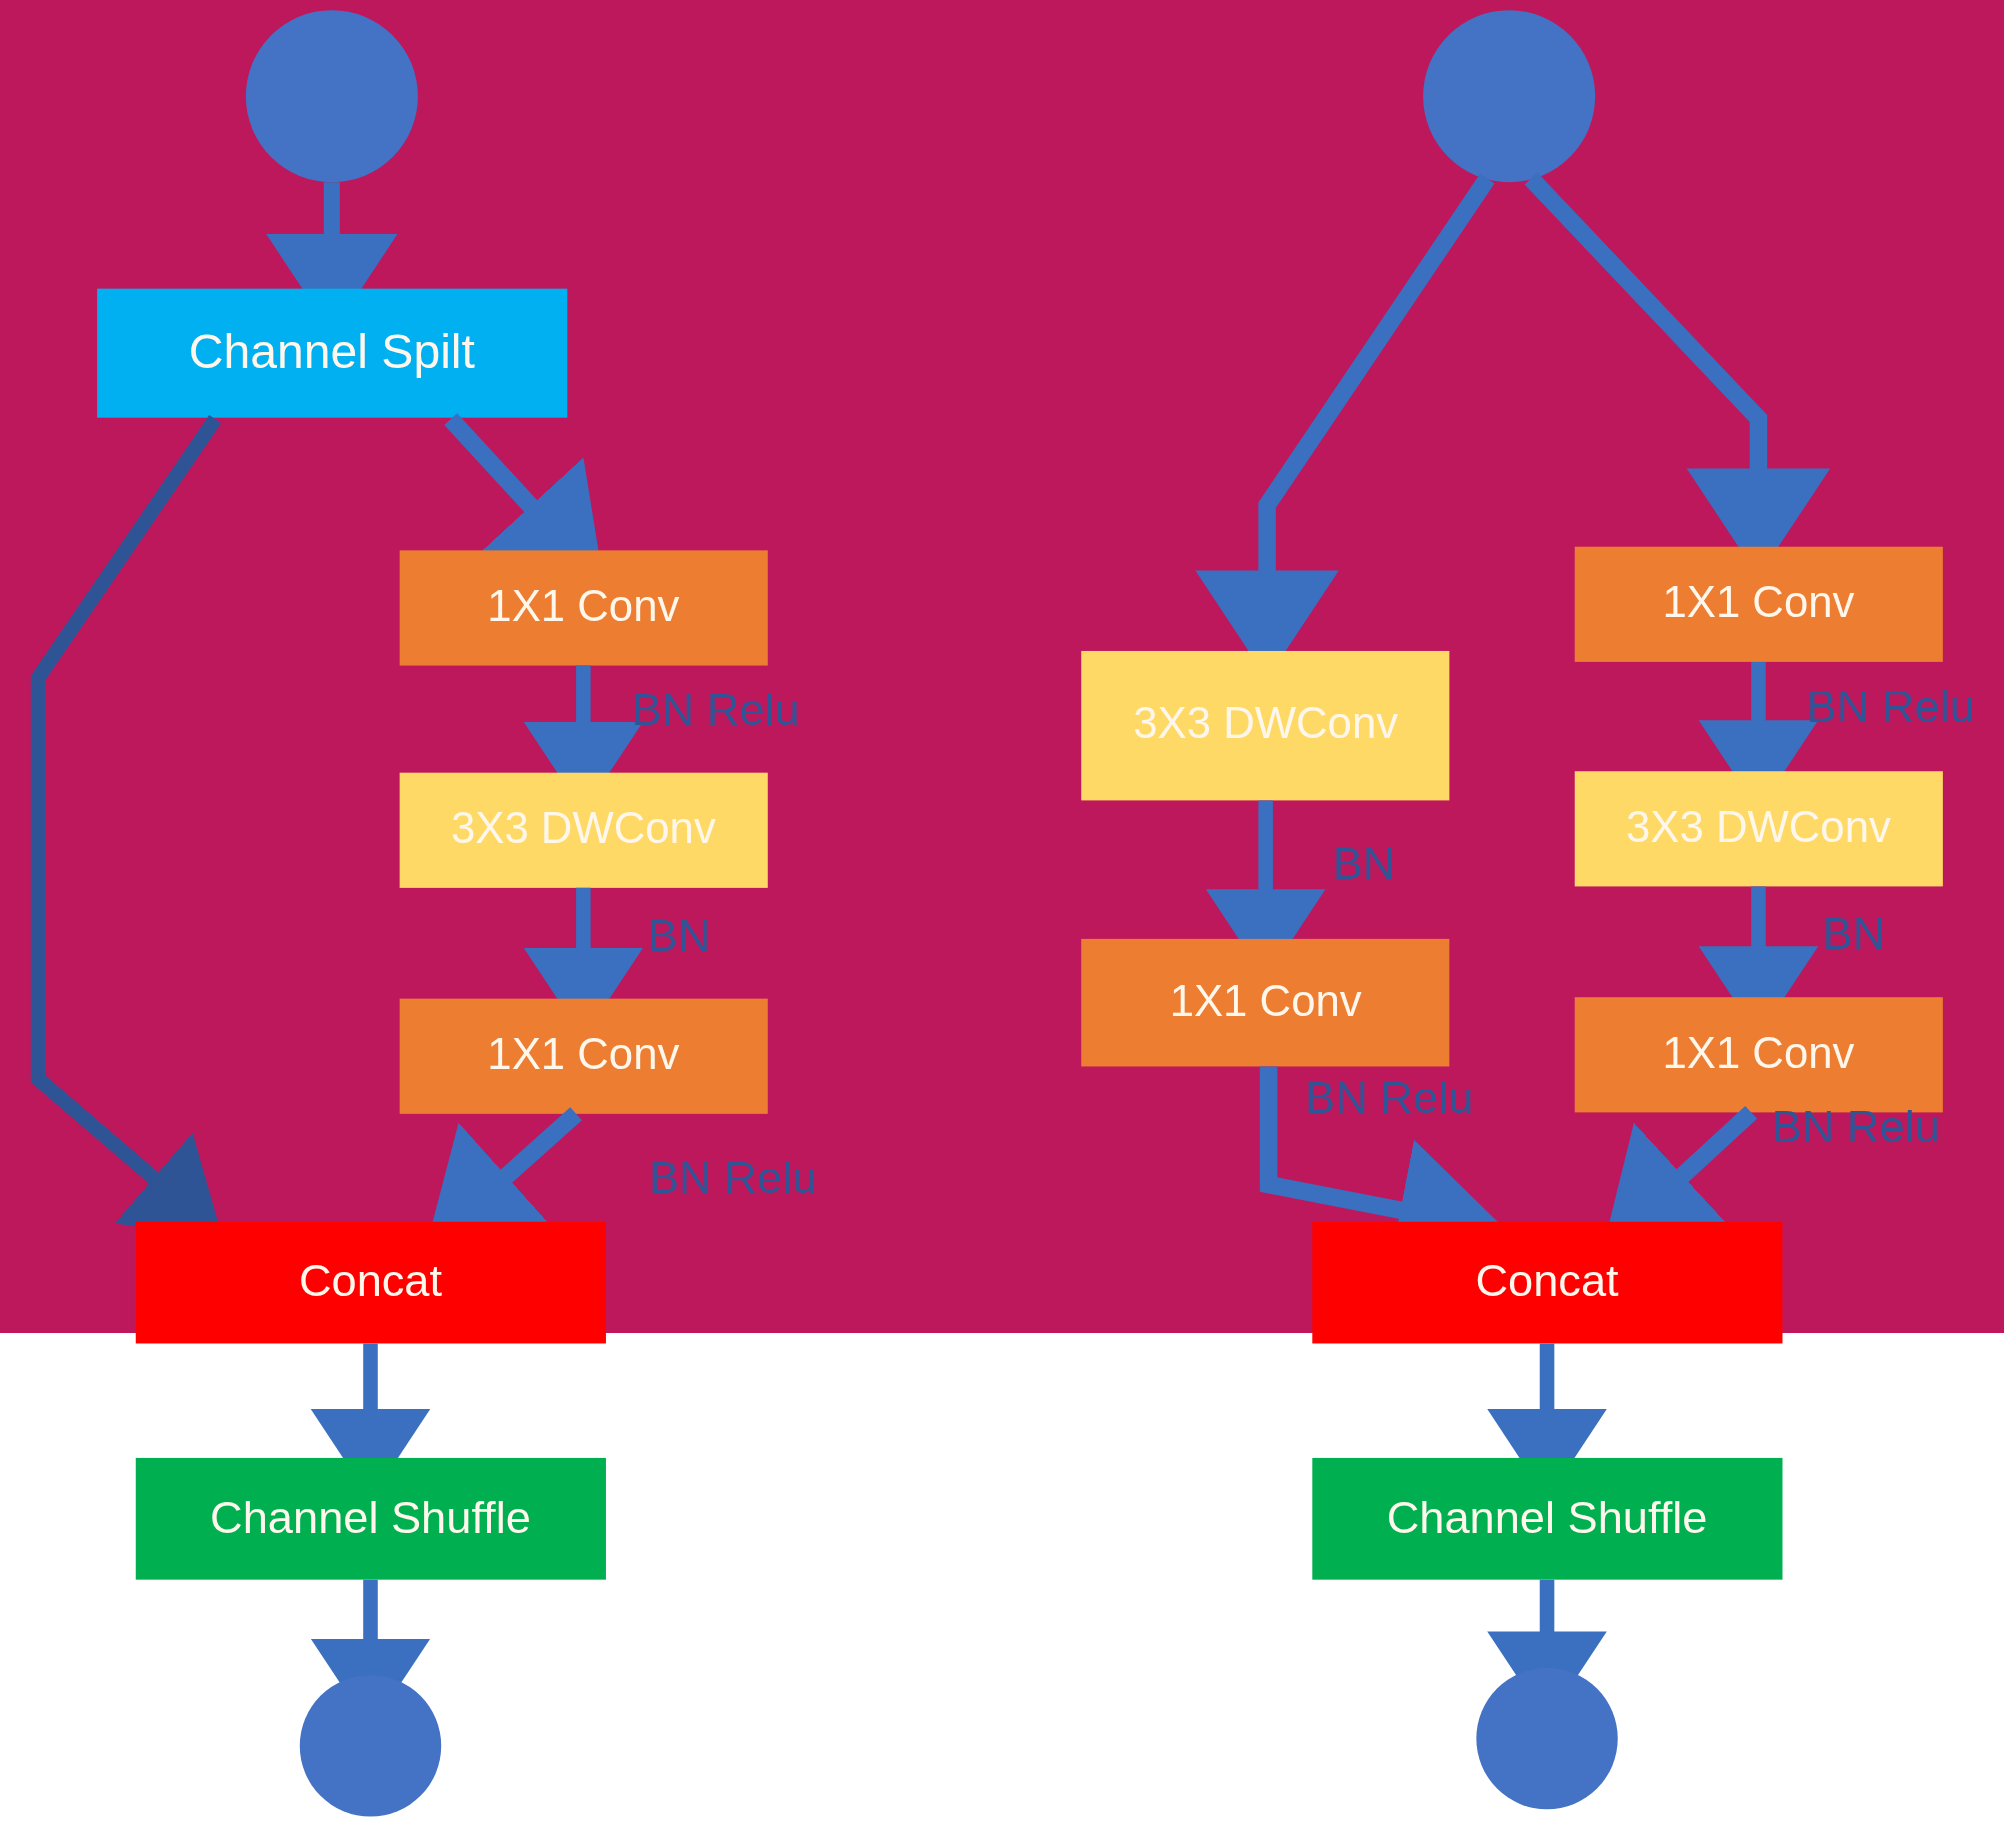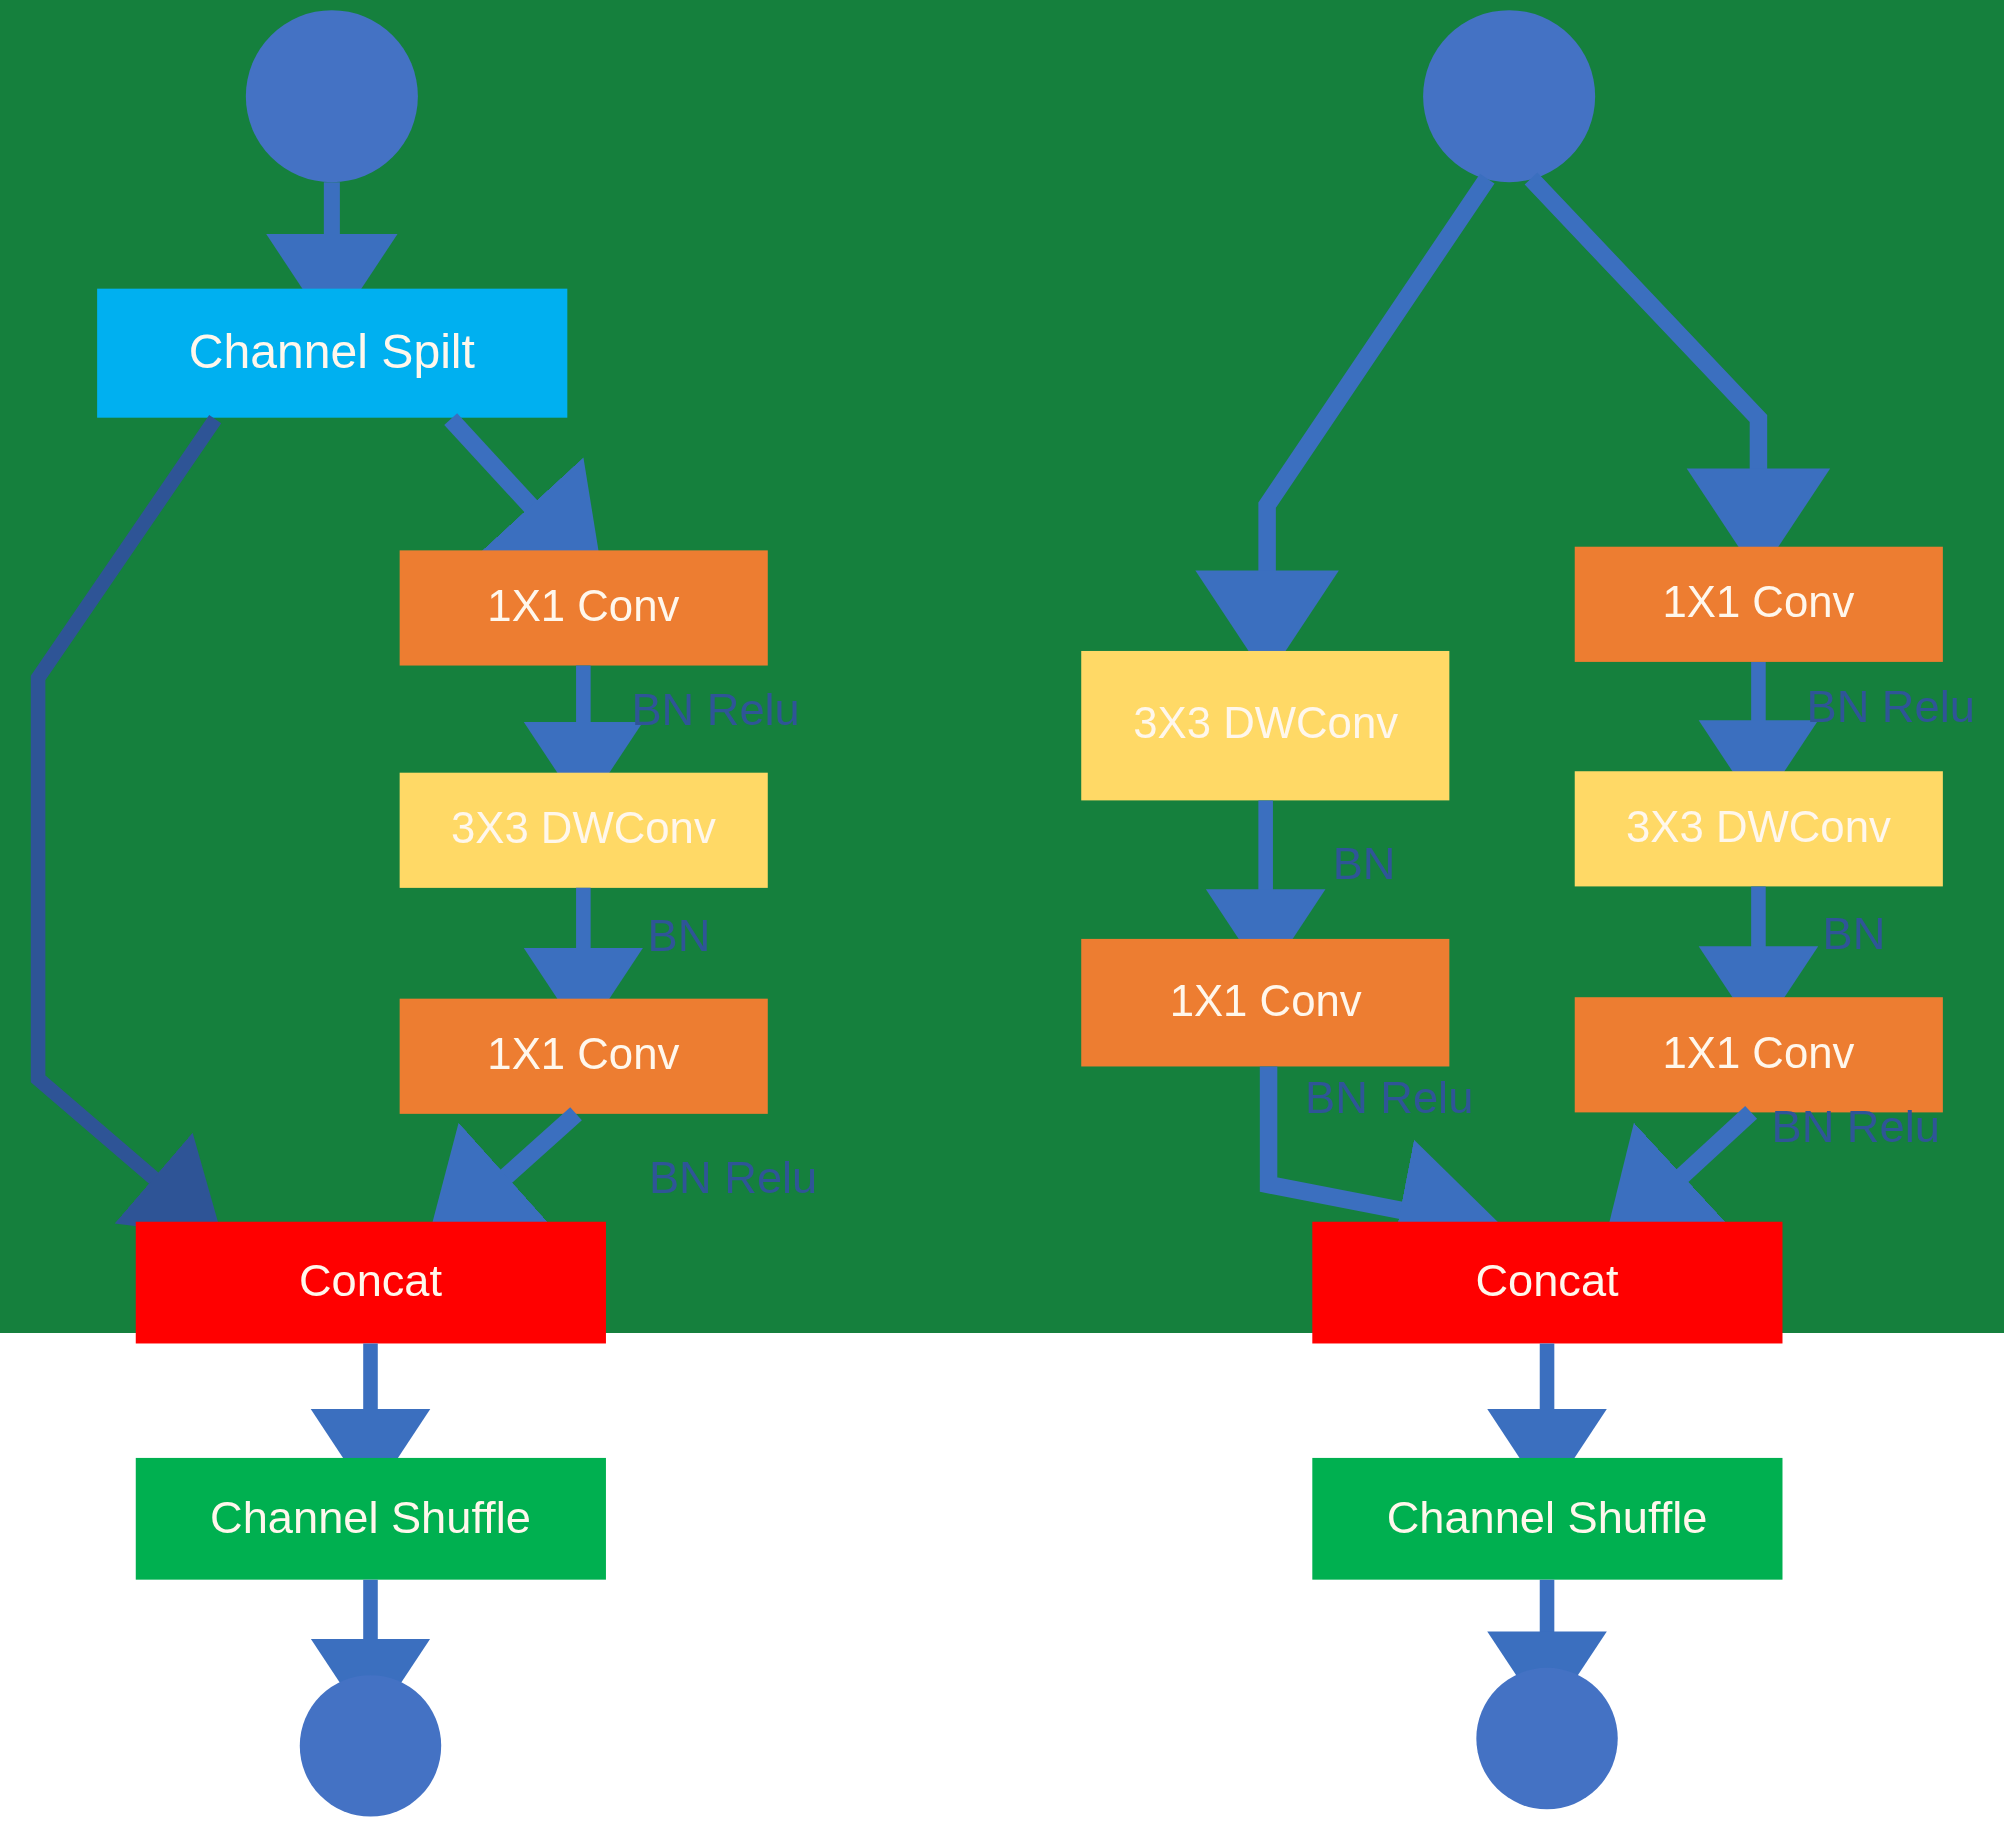--- a/index.html
+++ b/index.html
@@ -10,21 +10,21 @@
   body {
     width: 2005px;
     height: 1845px;
     font-family: "Liberation Sans", sans-serif;
     overflow: hidden;
   }
   #diagram-root {
     position: relative;
     width: 2005px;
     height: 1333px;
-    background: #15803d;
+    background: #be185d;
   }
   svg#flow {
     display: block;
     width: 2005px;
     height: 1845px;
   }
   .node-label {
     font-family: "Liberation Sans", sans-serif;
     font-weight: 400;
     text-anchor: middle;

